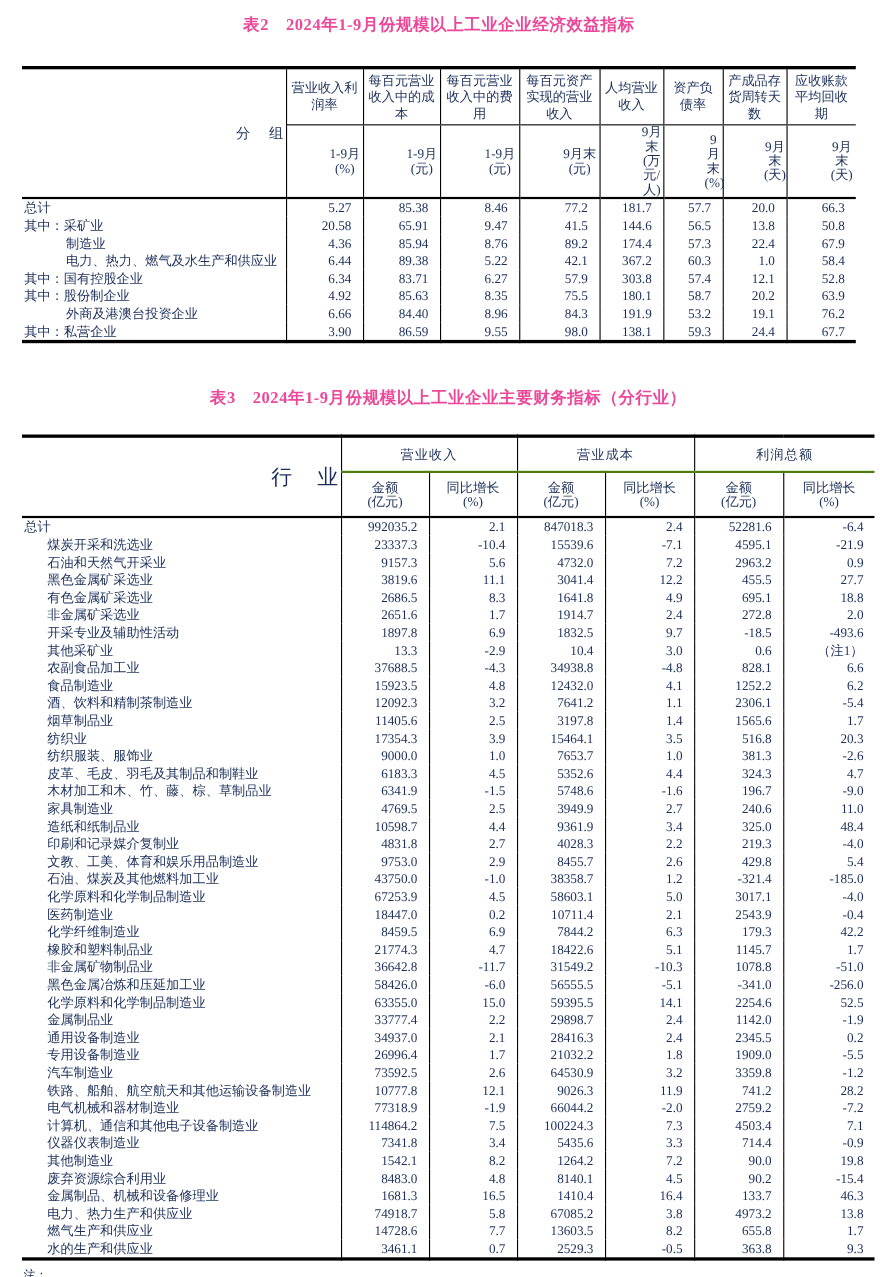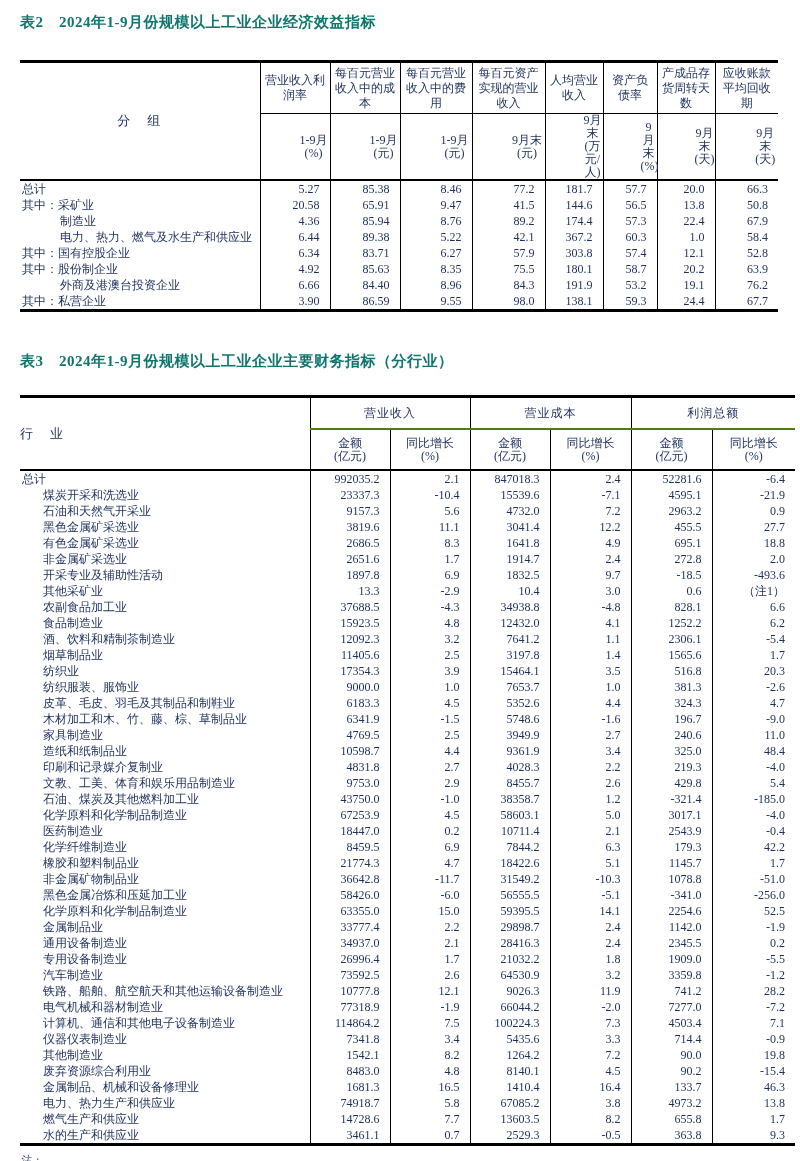--- a/index.html
+++ b/index.html
@@ -3,39 +3,39 @@
 <meta charset="utf-8">
 <style>
   html,body{margin:0;padding:0;}
   body{
     width:800px;height:1161px;background:#ffffff;overflow:hidden;
     font-family:"Liberation Serif","DejaVu Serif",serif;
     color:#1c2f5b;
   }
   .page{padding:0 0 0 20px;}
   .tbl-title{
-    font-size:15px;font-weight:bold;
-    margin:0;padding:0;color:#0f766e;letter-spacing:.5px;
+    font-size:15px;font-weight:bold;text-align:center;
+    margin:0;padding:0;color:#ec4899;letter-spacing:.5px;
   }
   #t2-title{width:758px;padding-top:13px;height:20px;}
   #t3-title{width:775px;padding-top:40px;height:20px;}
   table{border-collapse:collapse;table-layout:fixed;}
   #t2{width:758px;margin-top:27px;border-top:3px solid #000;border-bottom:3px solid #000;}
   #t3{width:775px;margin-top:23px;border-top:3px solid #000;border-bottom:3px solid #000;}
   th{font-weight:normal;font-size:12px;padding:0;vertical-align:middle;}
   td{font-size:12px;padding:0;}
   .bl{border-left:1px solid #000;}
   
   #t2 .m{height:50px;border-bottom:1px solid #000;line-height:15px;padding:0 3px;text-align:center;}
   #t2 .u{height:26px;border-bottom:2px solid #000;text-align:center;padding-left:37px;}
-  #t2 .lblh{border-bottom:2px solid #000;text-align:center;font-size:13px;letter-spacing:2px;}
+  #t2 .lblh{border-bottom:2px solid #000;text-align:right;font-size:13px;letter-spacing:2px;}
   
   #t3 .g{height:30px;border-bottom:2px solid #4d7c0f;text-align:center;letter-spacing:1px;}
   #t3 .u{height:39px;border-bottom:2px solid #000;text-align:center;}
-  #t3 .lblh{border-bottom:2px solid #000;text-align:left;font-size:13px;letter-spacing:2px;}
+  #t3 .lblh{border-bottom:2px solid #000;text-align:right;font-size:19px;letter-spacing:2px;}
   .u span{display:block;line-height:13px;}
   
   tbody td{height:16px;line-height:16px;white-space:nowrap;overflow:hidden;}
   tbody .lbl{text-align:left;padding-left:2px;}
   #t2 tbody .ind{padding-left:40px;}
   #t3 tbody .ind{padding-left:23px;}
   tbody .num{text-align:right;padding-right:10px;}
   
   .notes{margin-top:7px;font-style:italic;font-size:11px;line-height:15px;color:#1c2f5b;}
   .notes div{white-space:nowrap;}
@@ -541,21 +541,21 @@
           <td class="num bl">11.9</td>
           <td class="num bl">741.2</td>
           <td class="num bl">28.2</td>
         </tr>
         <tr>
           <td class="lbl ind">电气机械和器材制造业</td>
           <td class="num bl">77318.9</td>
           <td class="num bl">-1.9</td>
           <td class="num bl">66044.2</td>
           <td class="num bl">-2.0</td>
-          <td class="num bl">7277.0</td>
+          <td class="num bl">2759.2</td>
           <td class="num bl">-7.2</td>
         </tr>
         <tr>
           <td class="lbl ind">计算机、通信和其他电子设备制造业</td>
           <td class="num bl">114864.2</td>
           <td class="num bl">7.5</td>
           <td class="num bl">100224.3</td>
           <td class="num bl">7.3</td>
           <td class="num bl">4503.4</td>
           <td class="num bl">7.1</td>

